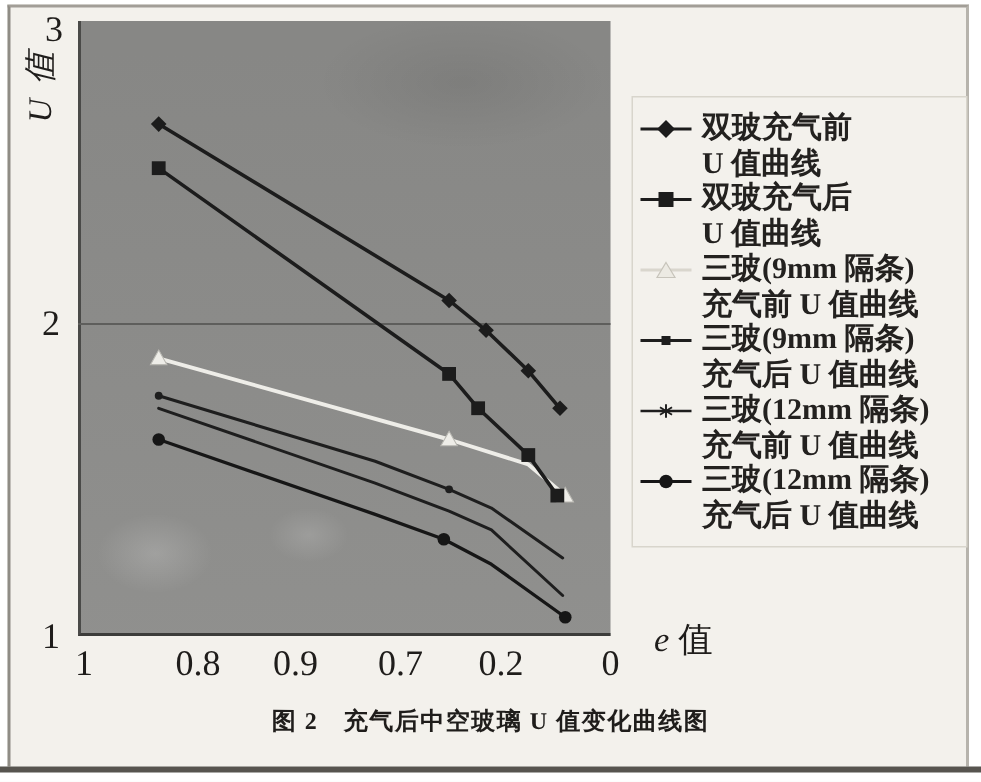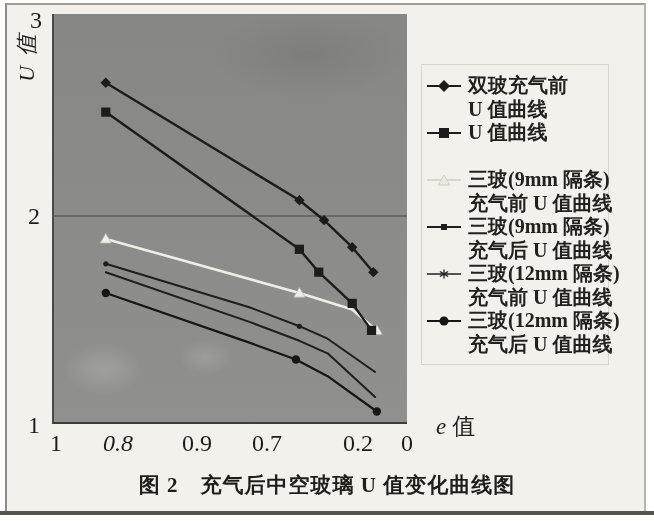--- a/index.html
+++ b/index.html
@@ -17,22 +17,22 @@
         radial-gradient(ellipse 130px 60px at 72% 10%, rgba(0,0,0,.07), rgba(0,0,0,0) 75%),
         linear-gradient(180deg, rgba(0,0,0,.04), rgba(255,255,255,.03));}
   #plot-svg{position:absolute;left:0;top:0;width:654px;height:521px;}
   .ytick{position:absolute;width:22px;text-align:right;font-size:24px;line-height:24px;}
   .xtick{position:absolute;top:430px;width:44px;text-align:center;font-size:24px;line-height:26px;}
   .ylab{position:absolute;left:-18px;top:44px;width:86px;height:26px;text-align:center;
         transform:rotate(-90deg);font-size:22px;font-style:italic;letter-spacing:2px;}
   .xlab{position:absolute;left:436px;top:414px;font-size:23px;line-height:26px;}
   .xlab .e{font-style:italic;margin-right:6px;}
   .fig-title{position:absolute;left:40px;top:471px;width:574px;text-align:center;
-             font-size:21px;font-weight:bold;letter-spacing:1px;}
-  .legend{position:absolute;left:421px;top:64px;width:188px;height:301px;
+             font-size:16px;font-weight:bold;letter-spacing:1px;}
+  .legend{position:absolute;left:421px;top:64px;width:224px;height:301px;
           border:1px solid #d8d5cc;box-sizing:border-box;padding-top:9px;}
   .lg-item{display:flex;align-items:flex-start;height:47px;}
   .lg-marker{width:46px;flex:0 0 46px;padding-top:5px;padding-left:4px;box-sizing:border-box;}
   .lg-text{font-size:20px;line-height:23.5px;font-weight:600;white-space:nowrap;color:#23211f;}
 </style>
 </head>
 <body>
 
 <div id="shot">
   <div class="page-bg"></div>
@@ -69,24 +69,24 @@
       <rect x="347.59999999999997" y="298.76" width="9.2" height="9.2" fill="#1c1c1c"></rect>
       <rect x="366.96" y="325.79999999999995" width="9.2" height="9.2" fill="#1c1c1c"></rect>
     </svg>
 
   <div class="ylab">U 值</div>
   <div class="ytick" style="left:20px;top:8px;">3</div>
   <div class="ytick" style="left:18px;top:204px;">2</div>
   <div class="ytick" style="left:18px;top:413px;">1</div>
 
   <div class="xtick" style="left:34px;">1</div>
-  <div class="xtick" style="left:96px;font-style:italic;">0.8</div>
+  <div class="xtick" style="left:110px;">0.8</div>
   <div class="xtick" style="left:175px;">0.9</div>
   <div class="xtick" style="left:245px;">0.7</div>
-  <div class="xtick" style="left:336px;">0.2</div>
+  <div class="xtick" style="left:305px;text-align:right;">0.2</div>
   <div class="xtick" style="left:385px;">0</div>
 
   <div class="xlab">
     <span class="e">e</span><span>值</span>
   </div>
 
   <div class="legend">
 
     <div class="lg-item">
       <div class="lg-marker">
@@ -102,20 +102,21 @@
     </div>
 
     <div class="lg-item">
       <div class="lg-marker">
         <svg width="36" height="14">
             <line x1="1" y1="7" x2="35" y2="7" stroke="#1c1c1c" stroke-width="2"></line>
           <rect x="13" y="2" width="10" height="10" fill="#1c1c1c"></rect>
           </svg>
       </div>
       <div class="lg-text">
+        <div>双玻充气后</div>
         <div>U 值曲线</div>
       </div>
     </div>
 
     <div class="lg-item">
       <div class="lg-marker">
         <svg width="36" height="14">
             <line x1="1" y1="7" x2="35" y2="7" stroke="#d9d6cd" stroke-width="2"></line>
           <path d="M18 2 L24 12 L12 12 Z" fill="#eceae3" stroke="#c7c4bb" stroke-width="0.8"></path>
           </svg>

